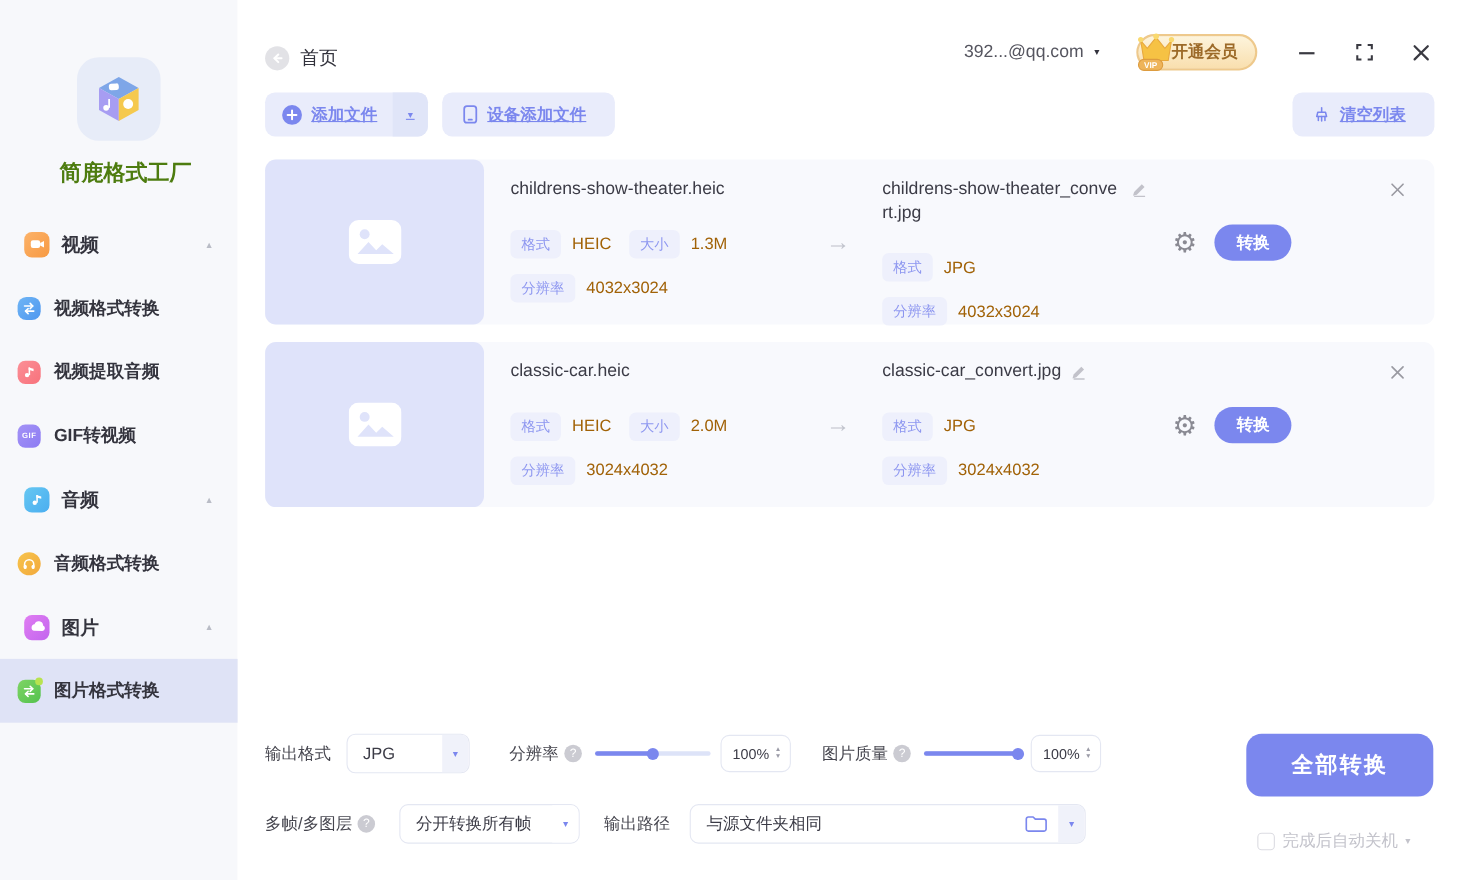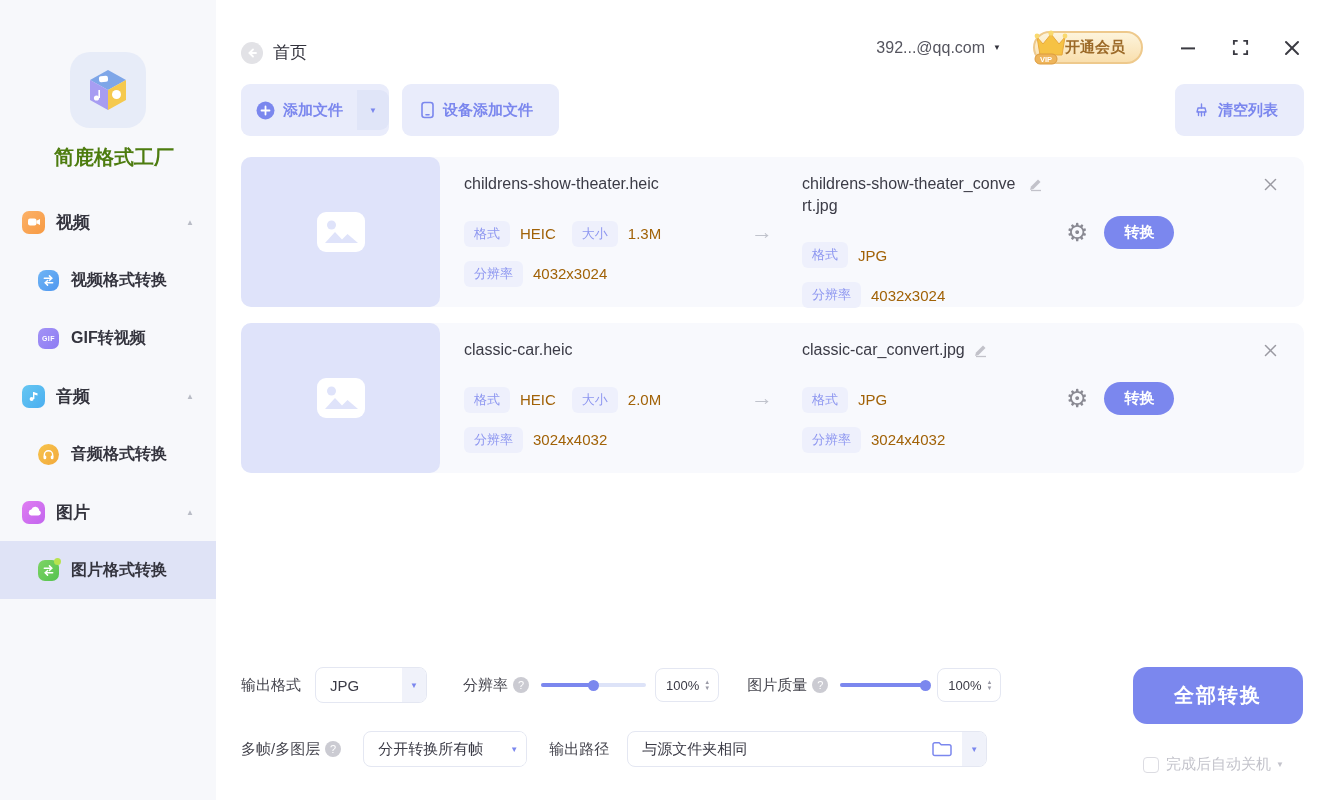--- a/index.html
+++ b/index.html
@@ -12,21 +12,21 @@
   .app{display:flex;width:1326px;height:800px;}
 
   
   .sidebar{width:216px;min-width:216px;height:100%;background:var(--sidebar-bg);}
   .logo-wrap{display:flex;flex-direction:column;align-items:center;padding-top:52px;}
   .logo{width:76px;height:76px;border-radius:20px;background:#e7ecf8;display:flex;align-items:center;justify-content:center;}
   .app-name{margin-top:16px;font-size:20px;font-weight:700;color:#4d7c0f;margin-left:12px;}
   .nav{margin-top:22px;}
   .nav-row{height:58px;display:flex;align-items:center;position:relative;cursor:pointer;}
   .nav-row.header{padding-left:22px;}
-  .nav-row.sub{padding-left:38px;}
+  .nav-row.sub{padding-left:16px;}
   .nav-row.active{background:var(--active-bg);}
   .nav-label{font-size:17px;font-weight:700;color:#34343e;margin-left:11px;}
   .nav-row.sub .nav-label{font-size:16px;margin-left:12px;}
   .nav-caret{position:absolute;right:22px;font-size:8px;color:#b9bcc6;}
   .sicon{width:23px;height:23px;border-radius:7px;display:flex;align-items:center;justify-content:center;position:relative;flex:none;}
   .sicon.small{width:21px;height:21px;}
   .ic-video{background:linear-gradient(135deg,#fcb269,#f79a43);}
   .ic-vconv{background:linear-gradient(135deg,#6fb5f5,#4f97ef);border-radius:8px;}
   .ic-vaudio{background:linear-gradient(135deg,#fb8f96,#f8727c);}
   .ic-v2gif{background:linear-gradient(135deg,#d97ef3,#a76ff1);}
@@ -46,21 +46,21 @@
   .topbar-right{margin-left:auto;display:flex;align-items:center;}
   .account{font-size:16px;color:#55555f;}
   .acct-caret{font-size:8px;color:#33333d;margin-left:8px;cursor:pointer;}
   .vip-badge{position:relative;margin-left:32px;display:flex;align-items:center;cursor:pointer;}
   .vip-pill{background:linear-gradient(180deg,#fdf4dc,#f9dfae);border:2px solid #eec98c;border-radius:17px;padding:5px 16px 5px 30px;font-size:15px;font-weight:700;color:#9c6a28;}
   .vip-crown{position:absolute;left:-4px;top:-6px;width:44px;height:44px;}
   .win-controls{display:flex;align-items:center;margin-left:34px;gap:30px;}
   .win-btn{width:22px;height:22px;display:flex;align-items:center;justify-content:center;cursor:pointer;color:#3a3a42;}
 
   .toolbar{display:flex;align-items:center;padding:20px 22px 0 25px;}
-  .tbtn{height:52px;background:var(--accent-light);border-radius:9px;display:flex;align-items:center;color:var(--accent);font-size:15px;font-weight:700;cursor:pointer;}
+  .tbtn{height:40px;background:var(--accent-light);border-radius:9px;display:flex;align-items:center;color:var(--accent);font-size:15px;font-weight:700;cursor:pointer;text-decoration:underline;}
   .tbtn .lbl{padding:0 8px;}
   .add-main{display:flex;align-items:center;padding:0 6px 0 15px;}
   .add-caret{width:32px;height:40px;display:flex;align-items:center;justify-content:center;background:#e0e5f8;border-radius:0 9px 9px 0;font-size:8px;cursor:pointer;}
   .device-btn{margin-left:13px;padding:0 18px;}
   .clear-btn{margin-left:auto;padding:0 18px;}
 
   .filelist{padding:21px 22px 0 25px;}
   .frow{position:relative;display:flex;background:var(--row-bg);border-radius:10px;height:150px;margin-bottom:16px;}
   .fthumb{width:199px;height:150px;background:var(--thumb-bg);border-radius:10px;display:flex;align-items:center;justify-content:center;flex:none;}
   .finfo{padding:16px 0 0 24px;width:300px;flex:none;}
@@ -147,20 +147,30 @@
           <svg width="13" height="13" viewBox="0 0 14 14" fill="none" stroke="#fff" stroke-width="1.6" stroke-linecap="round" stroke-linejoin="round">
               <path d="M2.5 4.5h8"></path>
               <path d="M8 2l2.5 2.5L8 7"></path>
               <path d="M11.5 9.5h-8"></path>
               <path d="M6 7L3.5 9.5 6 12"></path>
             </svg>
         </span>
         <span class="nav-label">视频格式转换</span>
       </div>
       <div class="nav-row sub">
+        <span class="sicon small ic-vaudio">
+          <svg width="12" height="12" viewBox="0 0 12 12">
+              <circle cx="3.6" cy="9" r="2" fill="#fff"></circle>
+              <rect x="5" y="2" width="1.4" height="7" fill="#fff"></rect>
+              <path d="M5 2l4.5 1.3v2.2L5 4.2z" fill="#fff"></path>
+            </svg>
+        </span>
+        <span class="nav-label">视频提取音频</span>
+      </div>
+      <div class="nav-row sub">
         <span class="sicon small ic-gif2v">
           <span class="gif-txt">GIF</span>
         </span>
         <span class="nav-label">GIF转视频</span>
       </div>
 
       <div class="nav-row header">
         <span class="sicon ic-audio">
           <svg width="12" height="12" viewBox="0 0 12 12">
               <circle cx="3.6" cy="9" r="2" fill="#fff"></circle>

